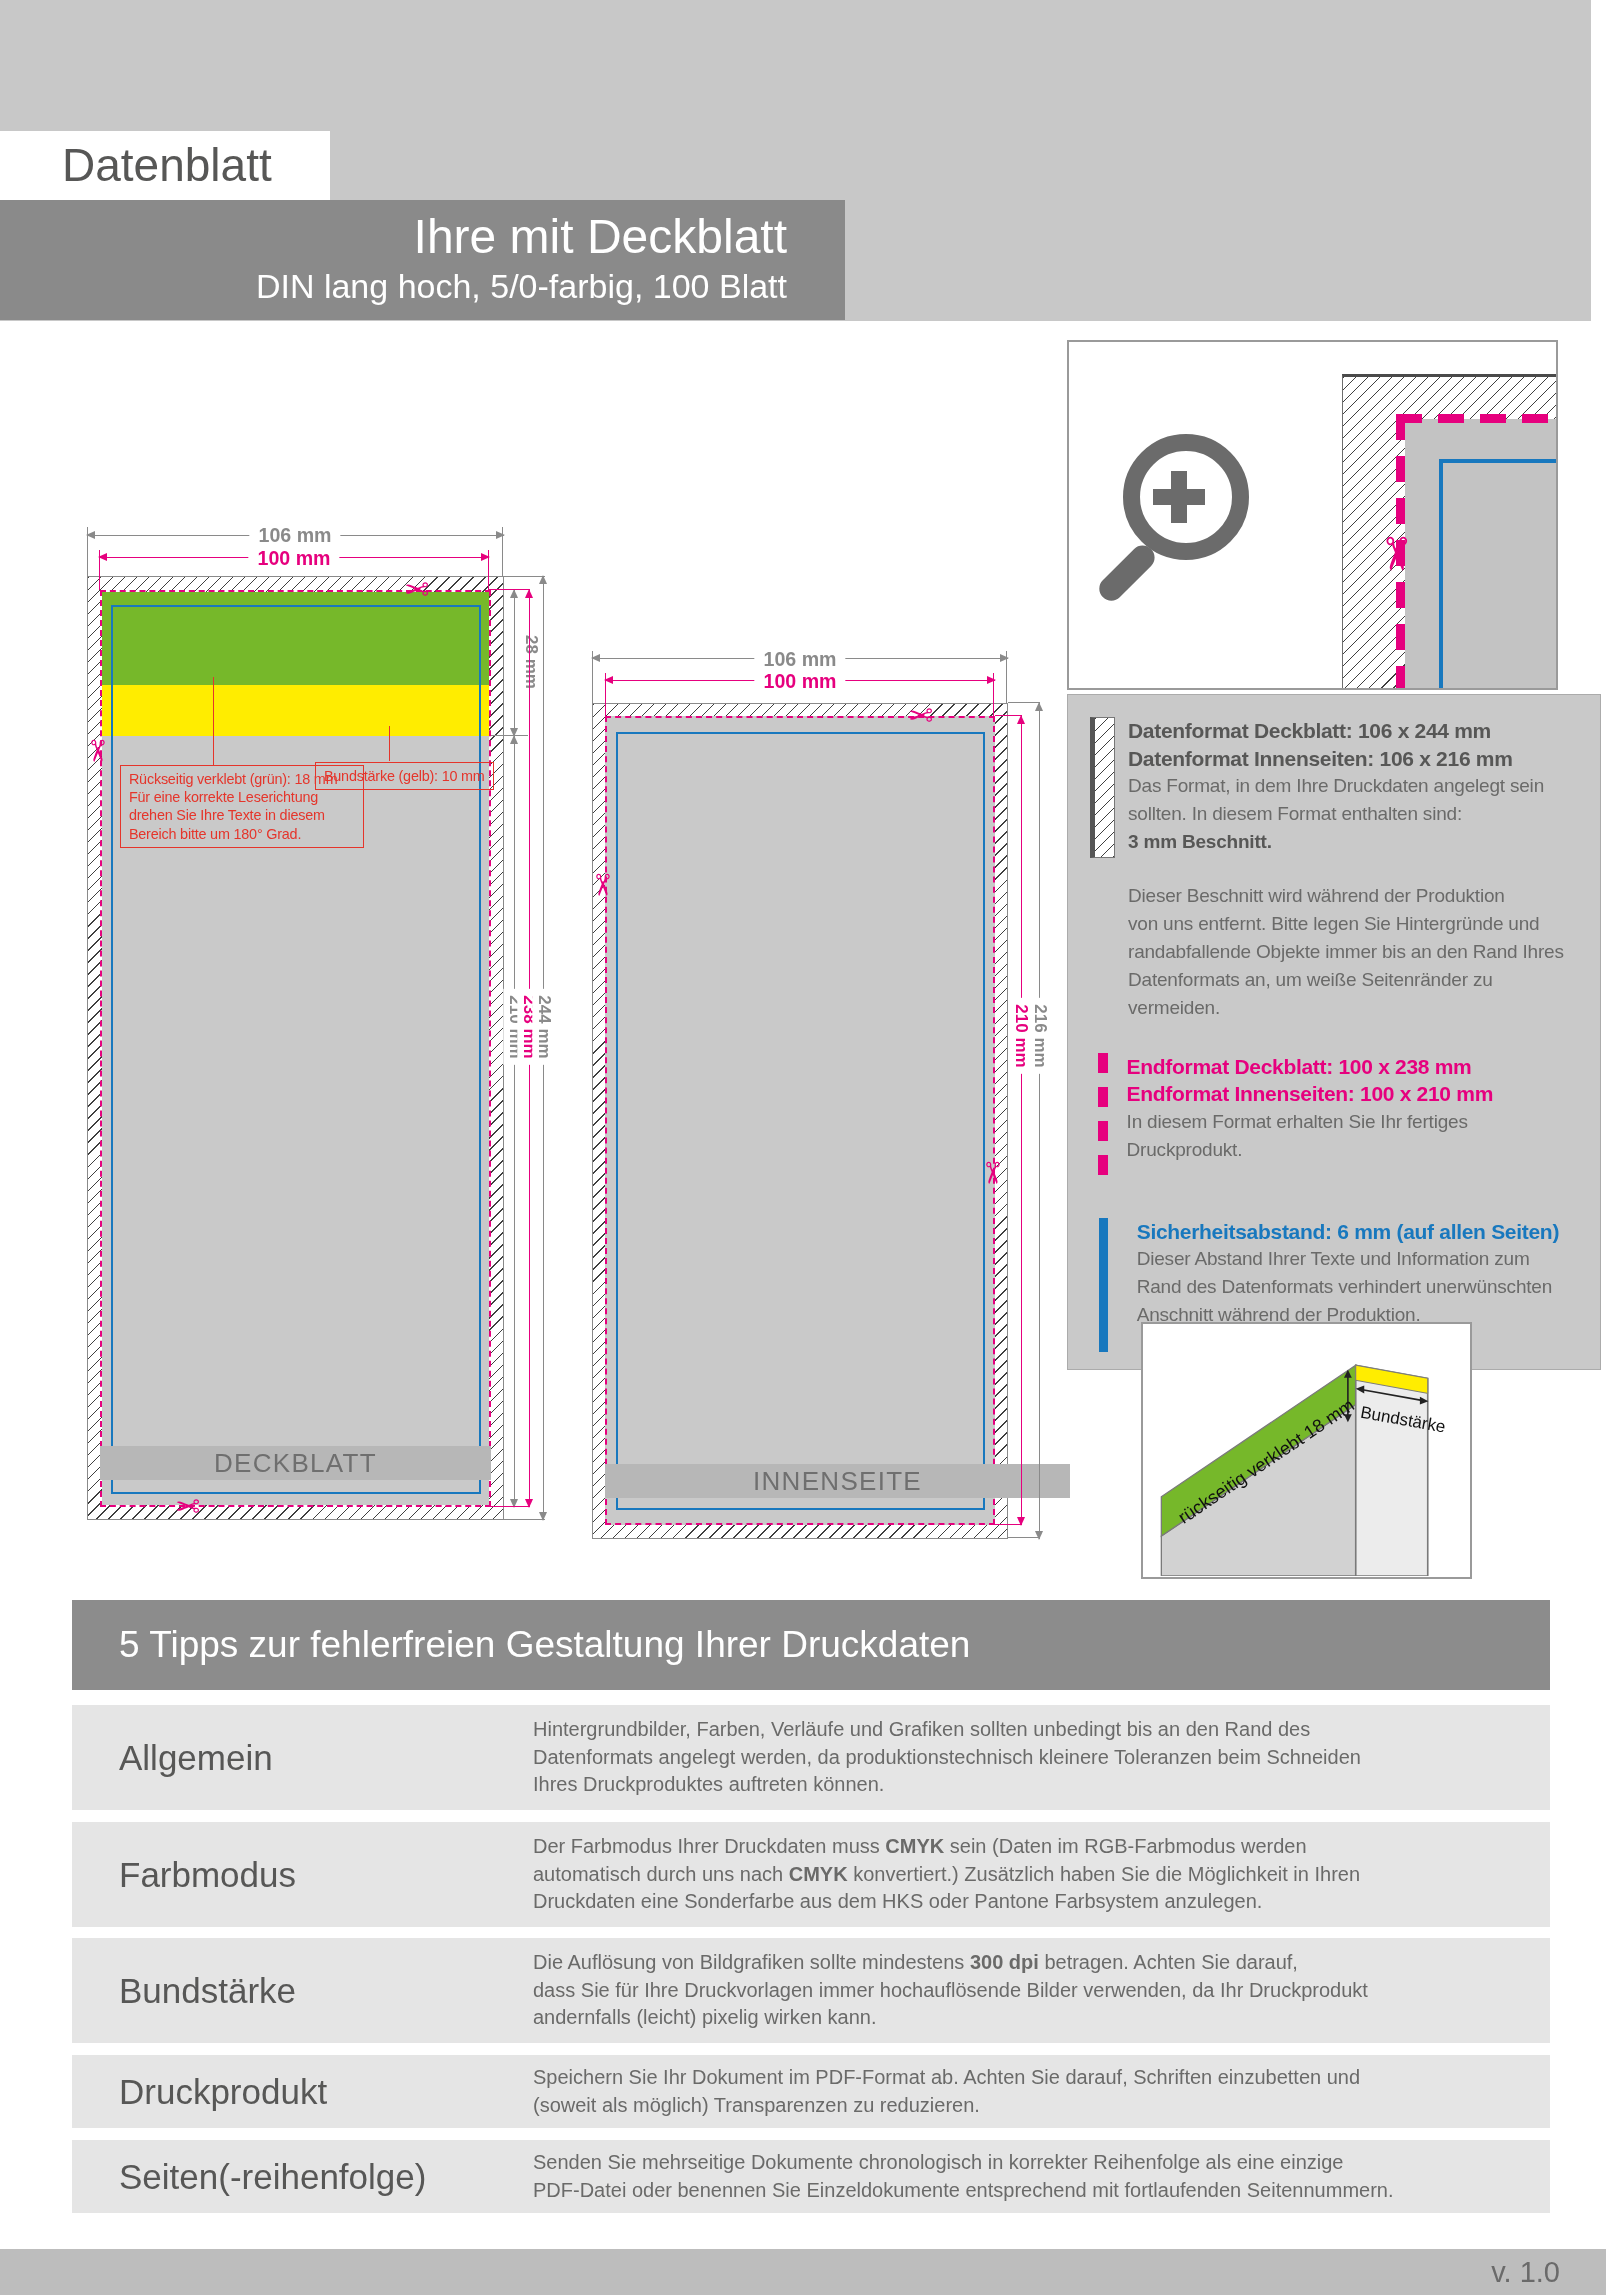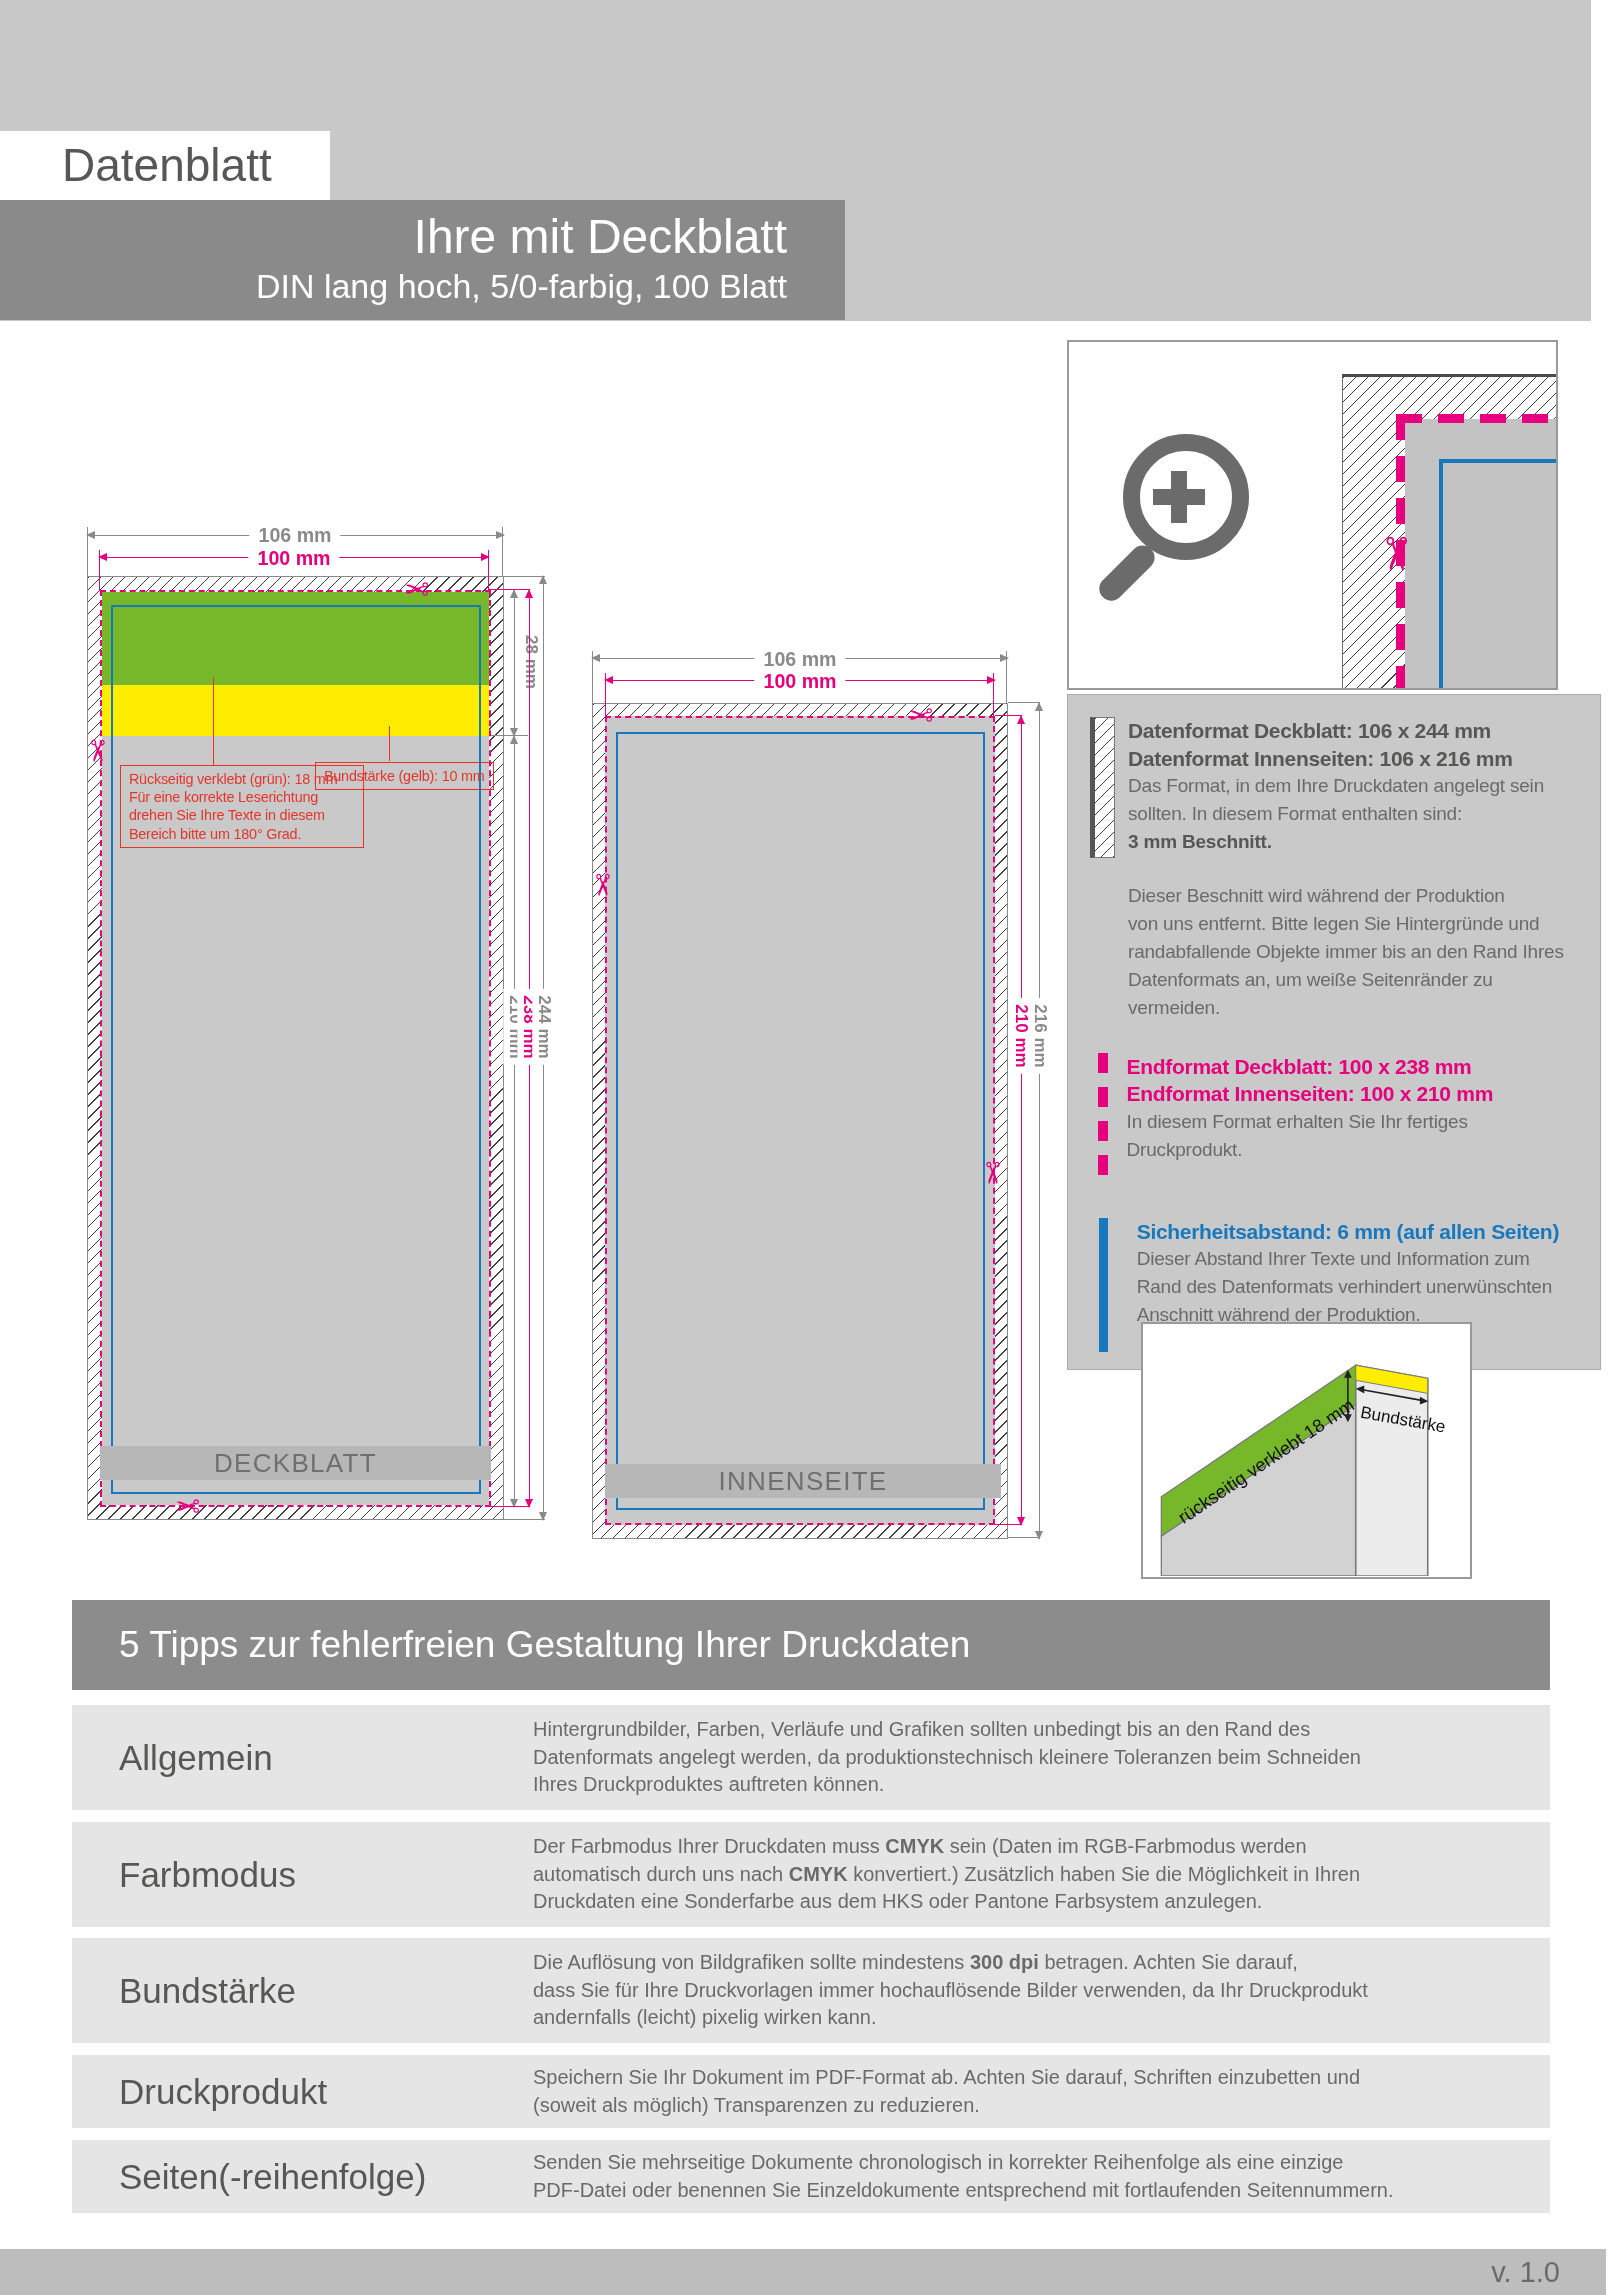--- a/index.html
+++ b/index.html
@@ -87,21 +87,21 @@
   <div class="vlabel gap magenta" style="left:529px;top:1027px;">238 mm</div>
   <div class="vlabel gap gray" style="left:544px;top:1027px;">244 mm</div>
 
   <span class="scissors" style="left:404px;top:575px;transform:scaleX(-1);">✂</span>
   <span class="scissors" style="left:84px;top:736px;transform:rotate(90deg);">✂</span>
   <span class="scissors" style="left:175px;top:1492px;transform:scaleX(-1);">✂</span>
 
   <div class="abs hatch" style="left:592px;top:703px;width:416px;height:836px;border:1.3px solid #8a8a8a;box-sizing:border-box;"></div>
   <div class="abs" style="left:605px;top:716px;width:390px;height:809px;border:2px dashed #e6007e;box-sizing:border-box;background:#c9c9c9;"></div>
   <div class="abs" style="left:616px;top:732px;width:369px;height:778px;border:2px solid #1878be;box-sizing:border-box;"></div>
-  <div class="abs" style="left:605px;top:1464px;width:396px;height:34px;background:#b7b7b7;text-align:center;">
+  <div class="abs" style="left:605px;top:1464px;width:465px;height:34px;background:#b7b7b7;text-align:center;">
     <span style="line-height:34px;font-size:26px;letter-spacing:1.3px;color:#6f6f6f;">INNENSEITE</span>
   </div>
 
   <div class="vline gray" style="left:592px;top:651px;height:52px;"></div>
   <div class="vline gray" style="left:1006px;top:651px;height:52px;"></div>
   <div class="hline arrow-h gray" style="left:592px;top:658px;width:416px;"></div>
   <div class="hlabel gray" style="left:800px;top:659px;">106 mm</div>
   <div class="vline magenta" style="left:605px;top:673px;height:43px;"></div>
   <div class="vline magenta" style="left:993px;top:673px;height:43px;"></div>
   <div class="hline arrow-h magenta" style="left:605px;top:680px;width:390px;"></div>

